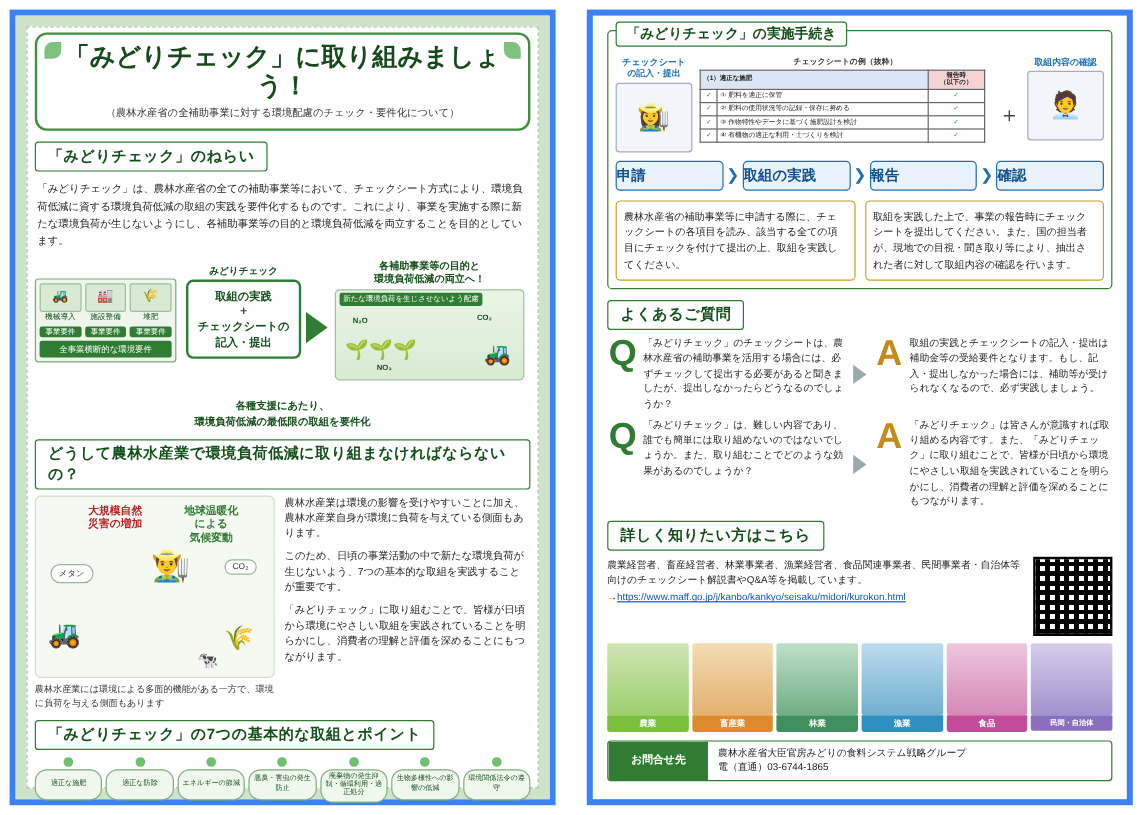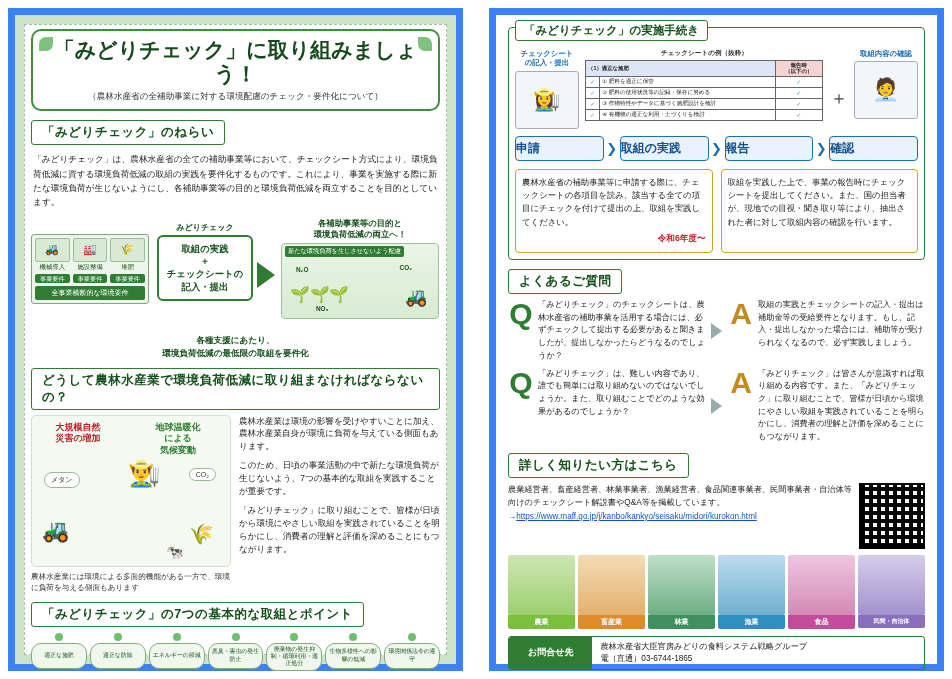--- a/index.html
+++ b/index.html
@@ -1,18 +1,18 @@
 <!DOCTYPE html>
 <html><head>
 <meta charset="utf-8">
 <style>
   html,body{margin:0;padding:0;background:#ffffff;}
   body{width:952px;height:679px;font-family:"Liberation Sans","DejaVu Sans",sans-serif;color:#1a1a1a;}
   .page{position:relative;width:952px;height:679px;overflow:hidden;}
-  .sheet{position:absolute;top:8px;width:455px;height:663px;background:#ffffff;border:7px solid #3b82f6;box-sizing:border-box;}
+  .sheet{position:absolute;top:8px;width:455px;height:663px;background:#ffffff;border:5px solid #3b82f6;box-sizing:border-box;}
   .sheetL{left:8px;}
   .sheetR{left:489px;}
   
   .frame{position:absolute;inset:0;border:9px solid #cfe3cb;box-sizing:border-box;}
   .frame:after{content:"";position:absolute;inset:0;border:1px dashed #9ec59a;}
   .inner{position:absolute;left:16px;top:14px;right:16px;bottom:12px;}
   
   .sec-title{display:inline-block;background:#ffffff;border:1.5px solid #2f7d32;border-radius:3px;
     font-size:12.5px;font-weight:bold;color:#14501a;padding:3px 10px;letter-spacing:.5px;}
   .sec-title-wrap{margin-bottom:5px;}
@@ -168,21 +168,21 @@
       </div>
 
       <div class="support" style="white-space:pre-line;">各種支援にあたり、
 環境負荷低減の最低限の取組を要件化</div>
 
       <div class="why">
         <div class="sec-title-wrap"><span class="sec-title">どうして農林水産業で環境負荷低減に取り組まなければならないの？</span></div>
         <div class="why-grid">
           <div class="why-left">
             <div class="hazard">
-              <div class="hz-t" style="left:4px;top:6px;width:84px;white-space:pre-line;">大規模自然
+              <div class="hz-t" style="left:24px;top:6px;width:84px;white-space:pre-line;">大規模自然
 災害の増加</div>
               <div class="hz-t" style="right:6px;top:6px;width:92px;white-space:pre-line;color:#2f7d32;">地球温暖化
 による
 気候変動</div>
               <div class="cloud" style="left:12px;top:56px;">メタン</div>
               <div class="cloud" style="right:14px;top:52px;">CO₂</div>
               <div style="position:absolute;left:96px;top:42px;font-size:26px;">👨‍🌾</div>
               <div style="position:absolute;left:10px;bottom:22px;font-size:22px;">🚜</div>
               <div style="position:absolute;right:16px;bottom:20px;font-size:20px;">🌾</div>
               <div style="position:absolute;right:46px;bottom:6px;font-size:14px;">🐄</div>
@@ -298,21 +298,20 @@
           <div class="st">取組の実践</div>
           <div class="ar">❯</div>
           <div class="st">報告</div>
           <div class="ar">❯</div>
           <div class="st">確認</div>
         </div>
 
         <div class="twobox">
           <div class="tb">
             <div>農林水産省の補助事業等に申請する際に、チェックシートの各項目を読み、該当する全ての項目にチェックを付けて提出の上、取組を実践してください。</div>
-            <div class="era">令和6年度〜</div>
           </div>
           <div class="tb">
             <div>取組を実践した上で、事業の報告時にチェックシートを提出してください。また、国の担当者が、現地での目視・聞き取り等により、抽出された者に対して取組内容の確認を行います。</div>
           </div>
         </div>
       </div>
 
       <div class="faq">
         <div class="sec-title-wrap"><span class="sec-title">よくあるご質問</span></div>
 

